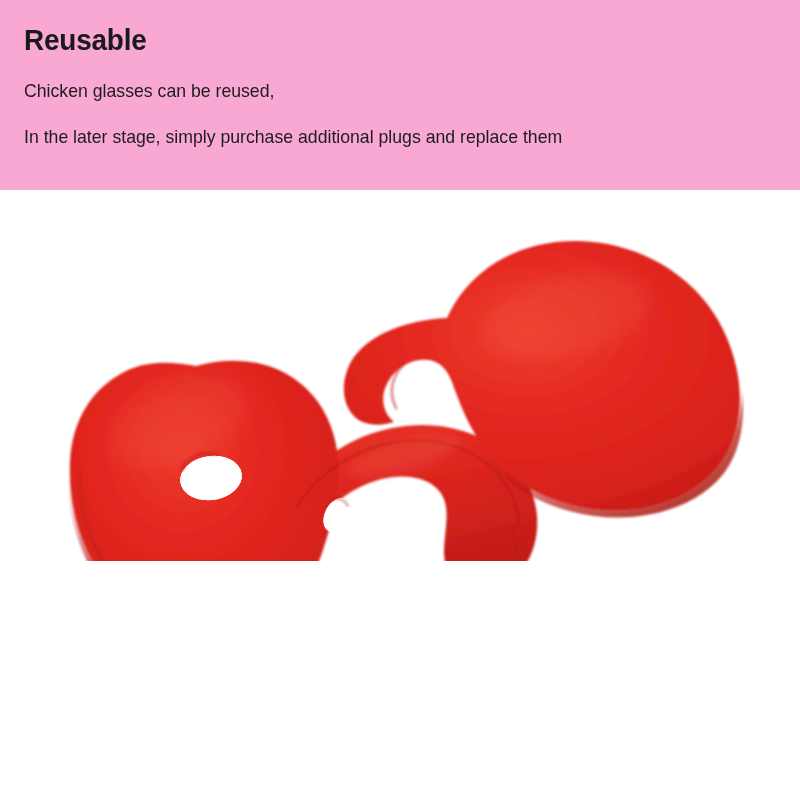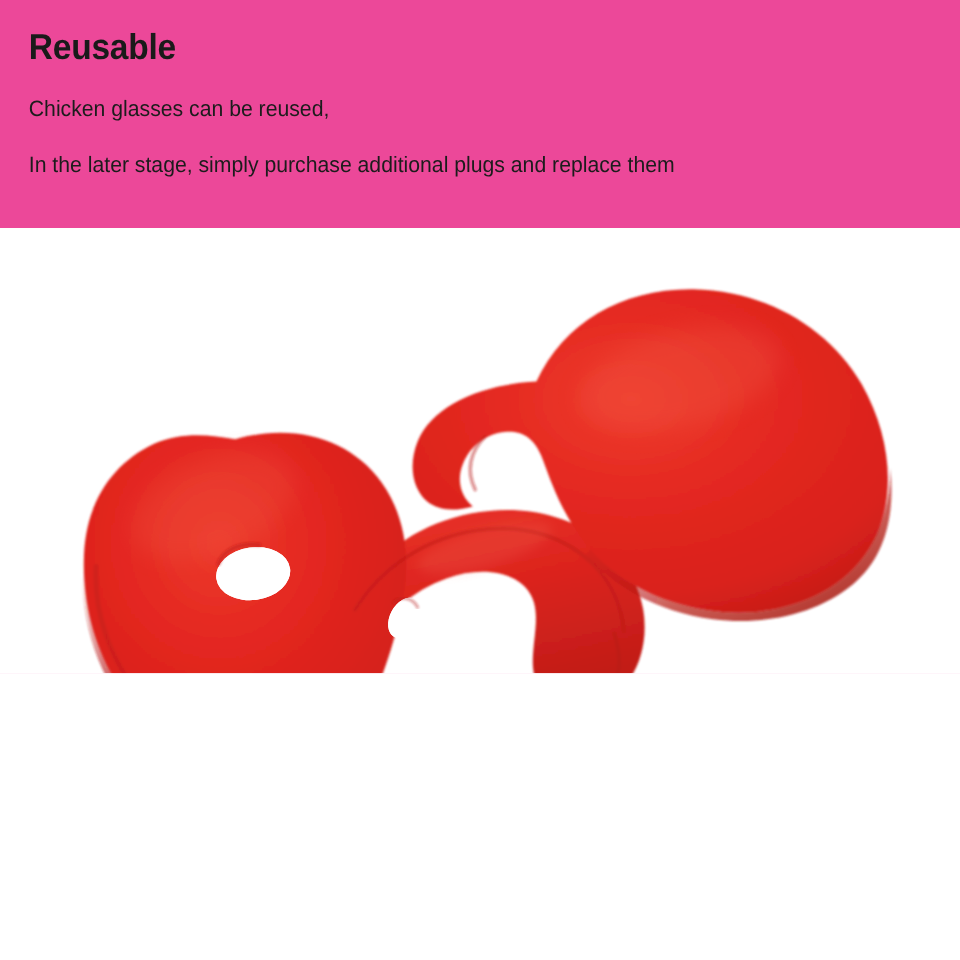--- a/index.html
+++ b/index.html
@@ -9,21 +9,21 @@
     background: #ffffff;
   }
   body {
     font-family: "Liberation Sans", "DejaVu Sans", sans-serif;
     -webkit-font-smoothing: antialiased;
   }
   .page {
     position: relative;
     width: 800px;
     height: 561px;
-    background: #ec4899;
+    background: #f9a8d4;
     overflow: hidden;
   }
 
   
   .text-block {
     position: absolute;
     left: 24px;
     top: 22px;
     width: 740px;
   }

